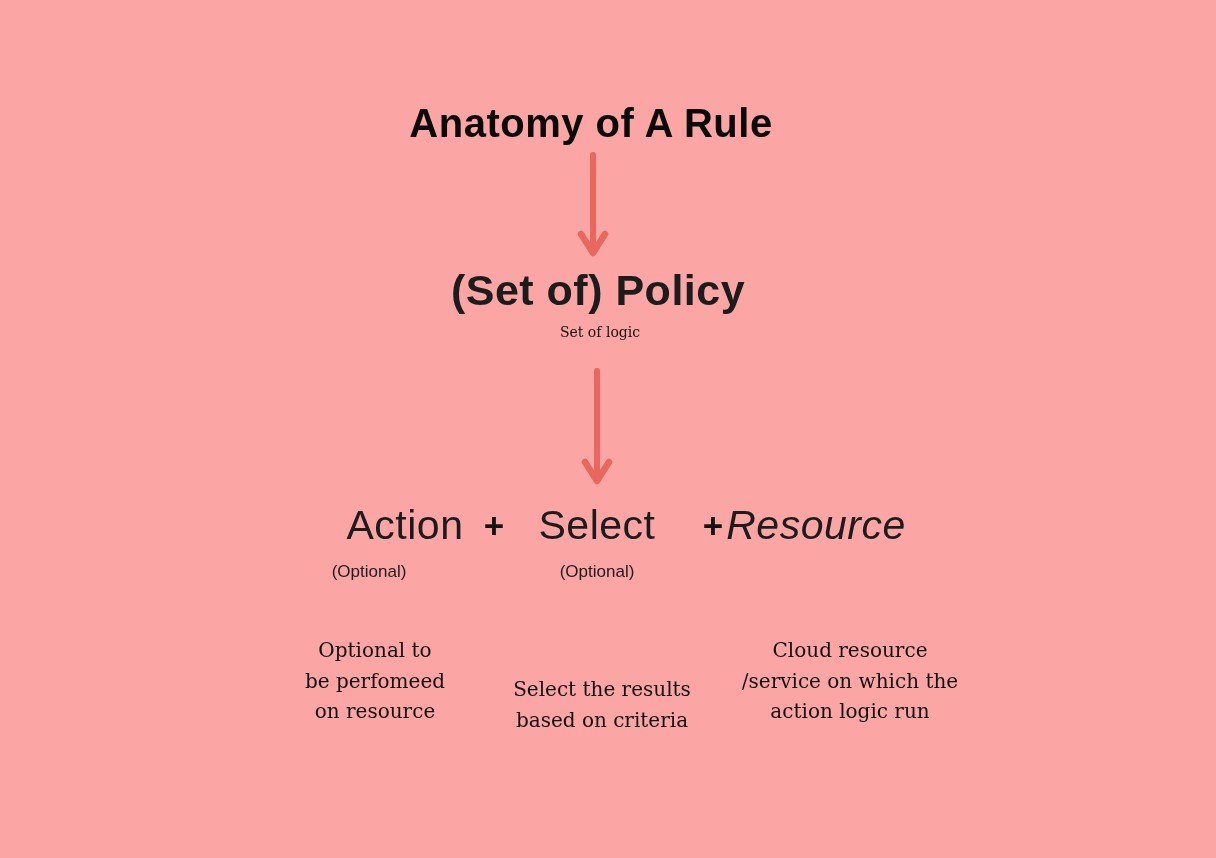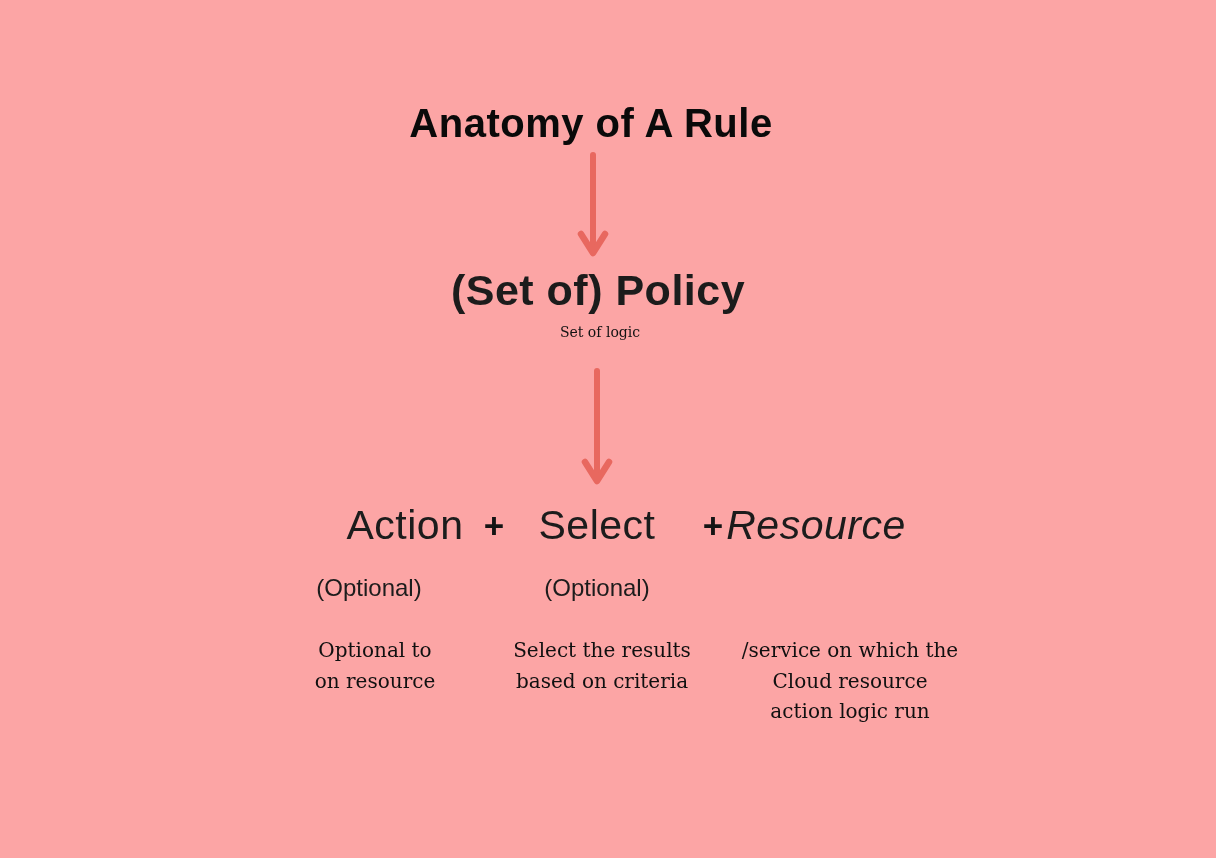--- a/index.html
+++ b/index.html
@@ -52,38 +52,38 @@
     letter-spacing: 0.5px;
     color: #1c1c1c;
   }
   .plus {
     top: 506px;
     font-size: 35px;
     font-weight: 700;
     color: #141414;
   }
   .optional {
-    top: 574px;
-    font-size: 24px;
+    top: 562px;
+    font-size: 17px;
     font-weight: 300;
     color: #1c1c1c;
   }
   .description {
     position: absolute;
     top: 635px;
     transform: translateX(-50%);
     text-align: center;
     font-family: "DejaVu Serif", serif;
     font-size: 20px;
     line-height: 30.5px;
     color: #101010;
     white-space: nowrap;
   }
   .desc-action   { left: 375px; }
-  .desc-filter   { left: 602px; }
+  .desc-filter   { left: 602px; margin-top: 39px; }
   .desc-resource { left: 850px; }
   .label-action   { left: 369px; margin-left: 36px; }
   .plus-1         { left: 494px; }
   .label-filter   { left: 597px; }
   .plus-2         { left: 713px; }
   .label-resource { left: 816px; font-style: italic; }
   .optional-action { left: 369px; }
   .optional-filter { left: 597px; }
 </style>
 </head>
@@ -110,27 +110,28 @@
   <div class="centered plus plus-1">+</div>
   <div class="centered comp-label label-filter">Select</div>
   <div class="centered plus plus-2">+</div>
   <div class="centered comp-label label-resource">Resource</div>
 
   <div class="centered optional optional-action">(Optional)</div>
   <div class="centered optional optional-filter">(Optional)</div>
 
   <div class="description desc-action">
     <div>Optional to</div>
+    <div>be perfomeed</div>
     <div>on resource</div>
   </div>
 
   <div class="description desc-filter">
     <div>Select the results</div>
     <div>based on criteria</div>
   </div>
 
   <div class="description desc-resource">
+    <div>Cloud resource</div>
     <div>/service on which the</div>
-    <div>Cloud resource</div>
     <div>action logic run</div>
   </div>
 
 </div>
 
 </body></html>

